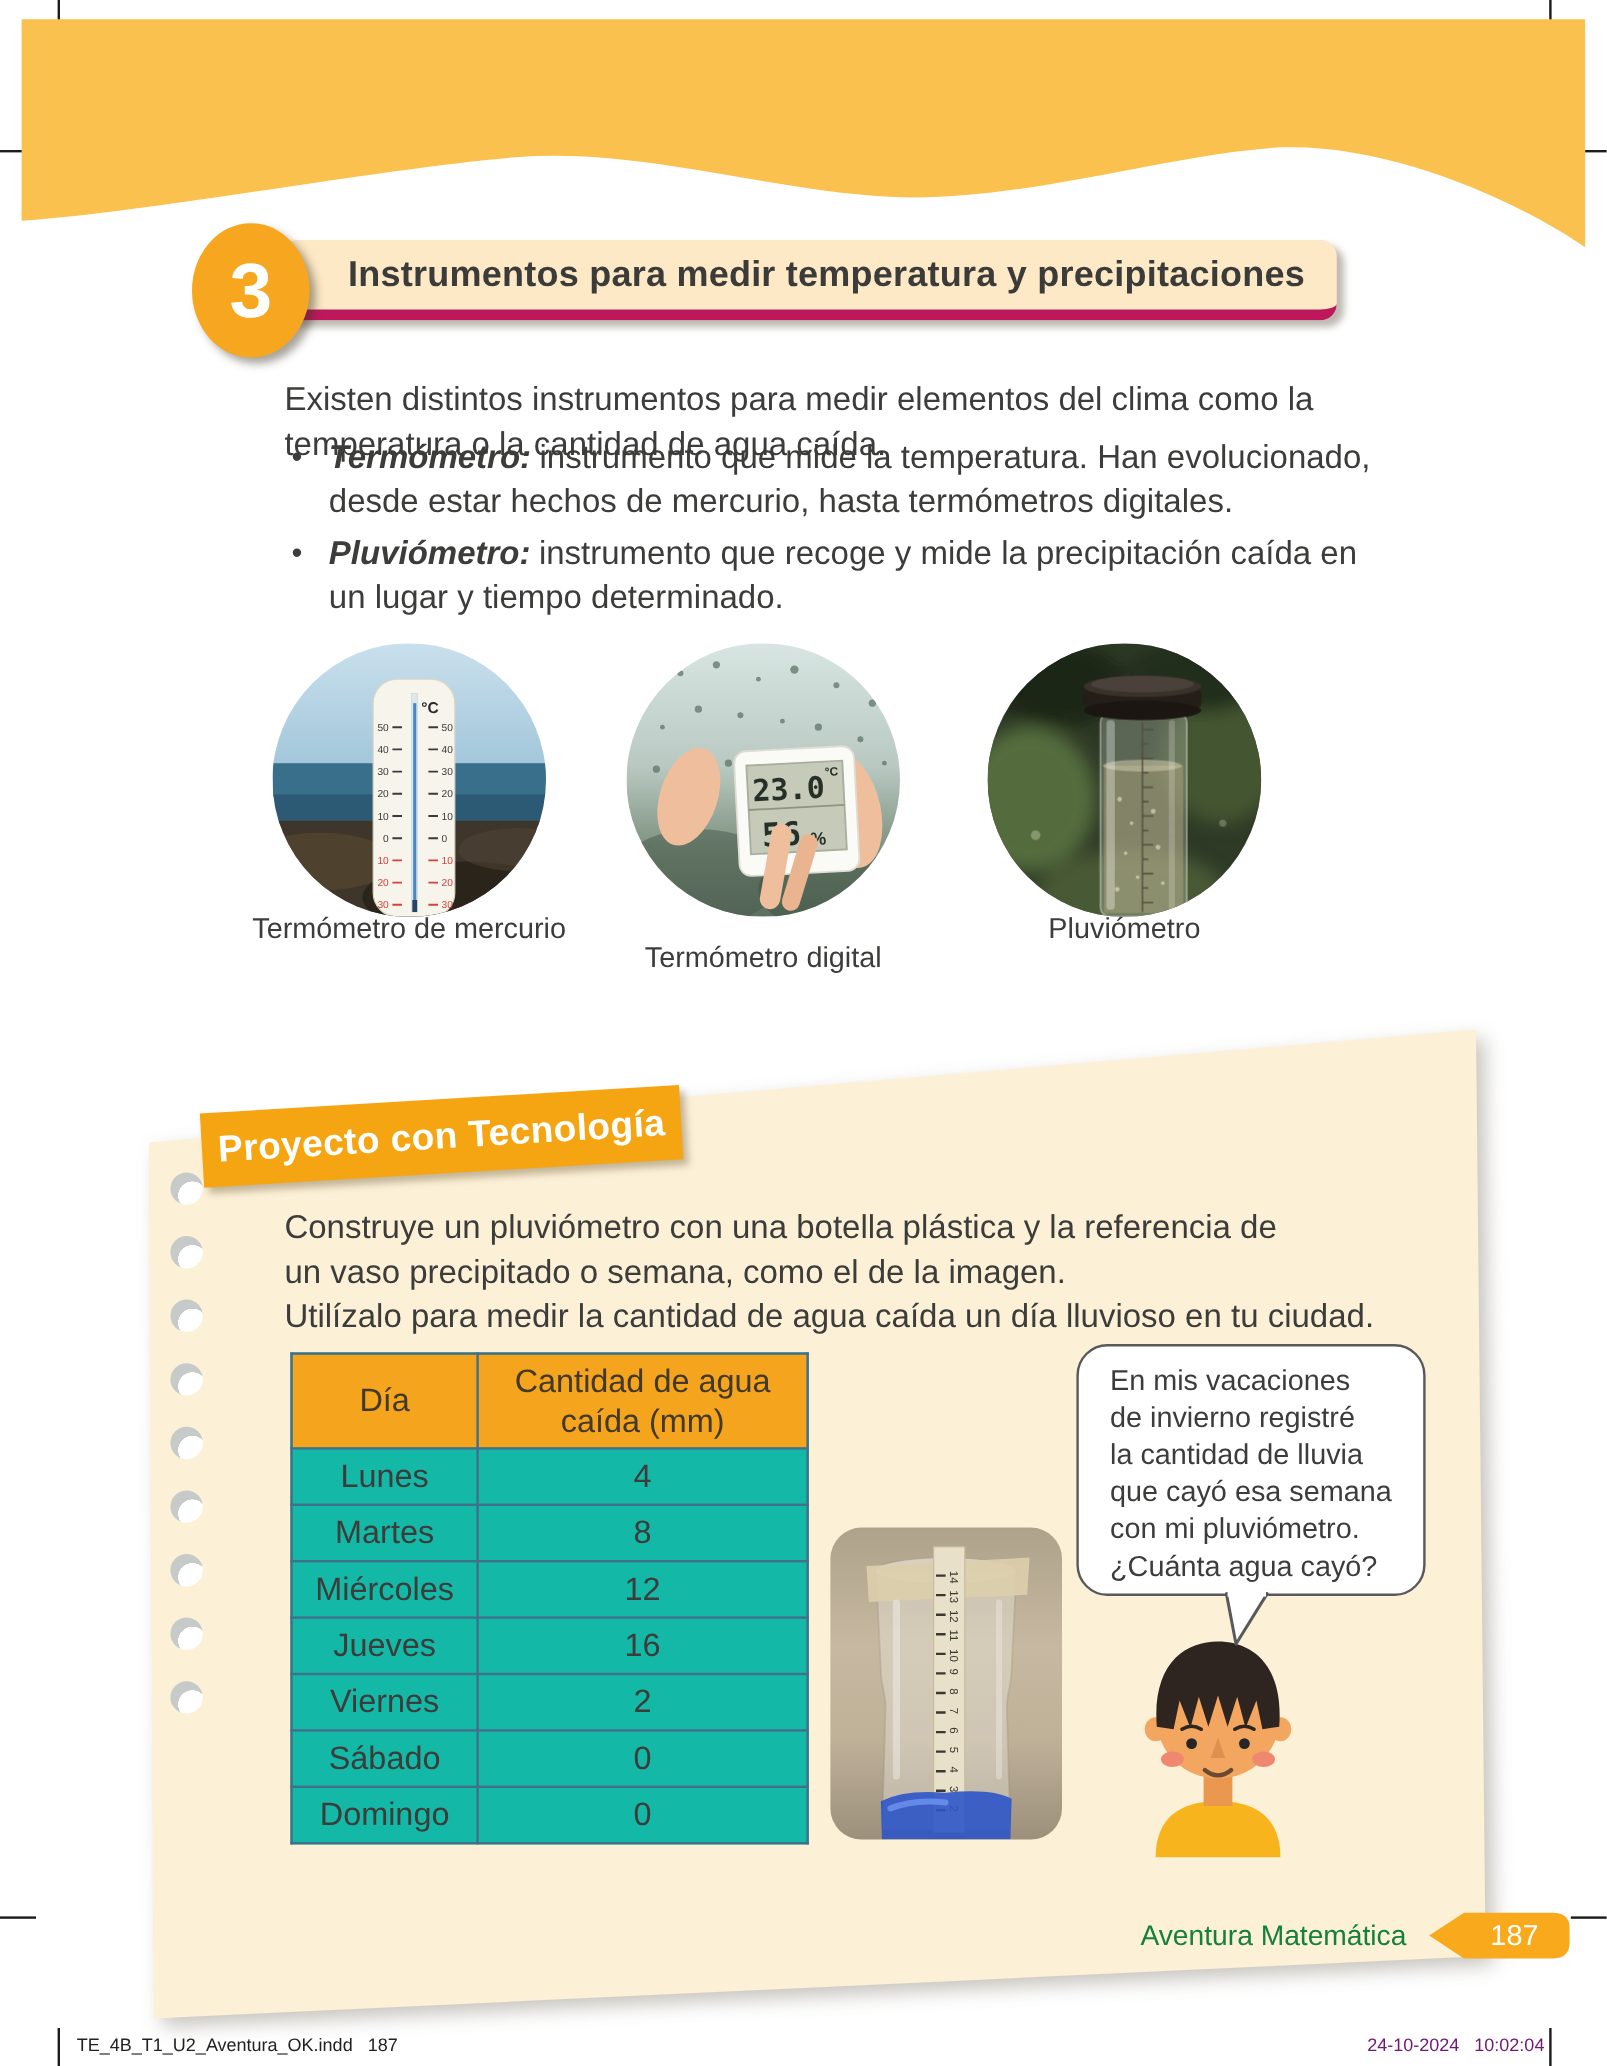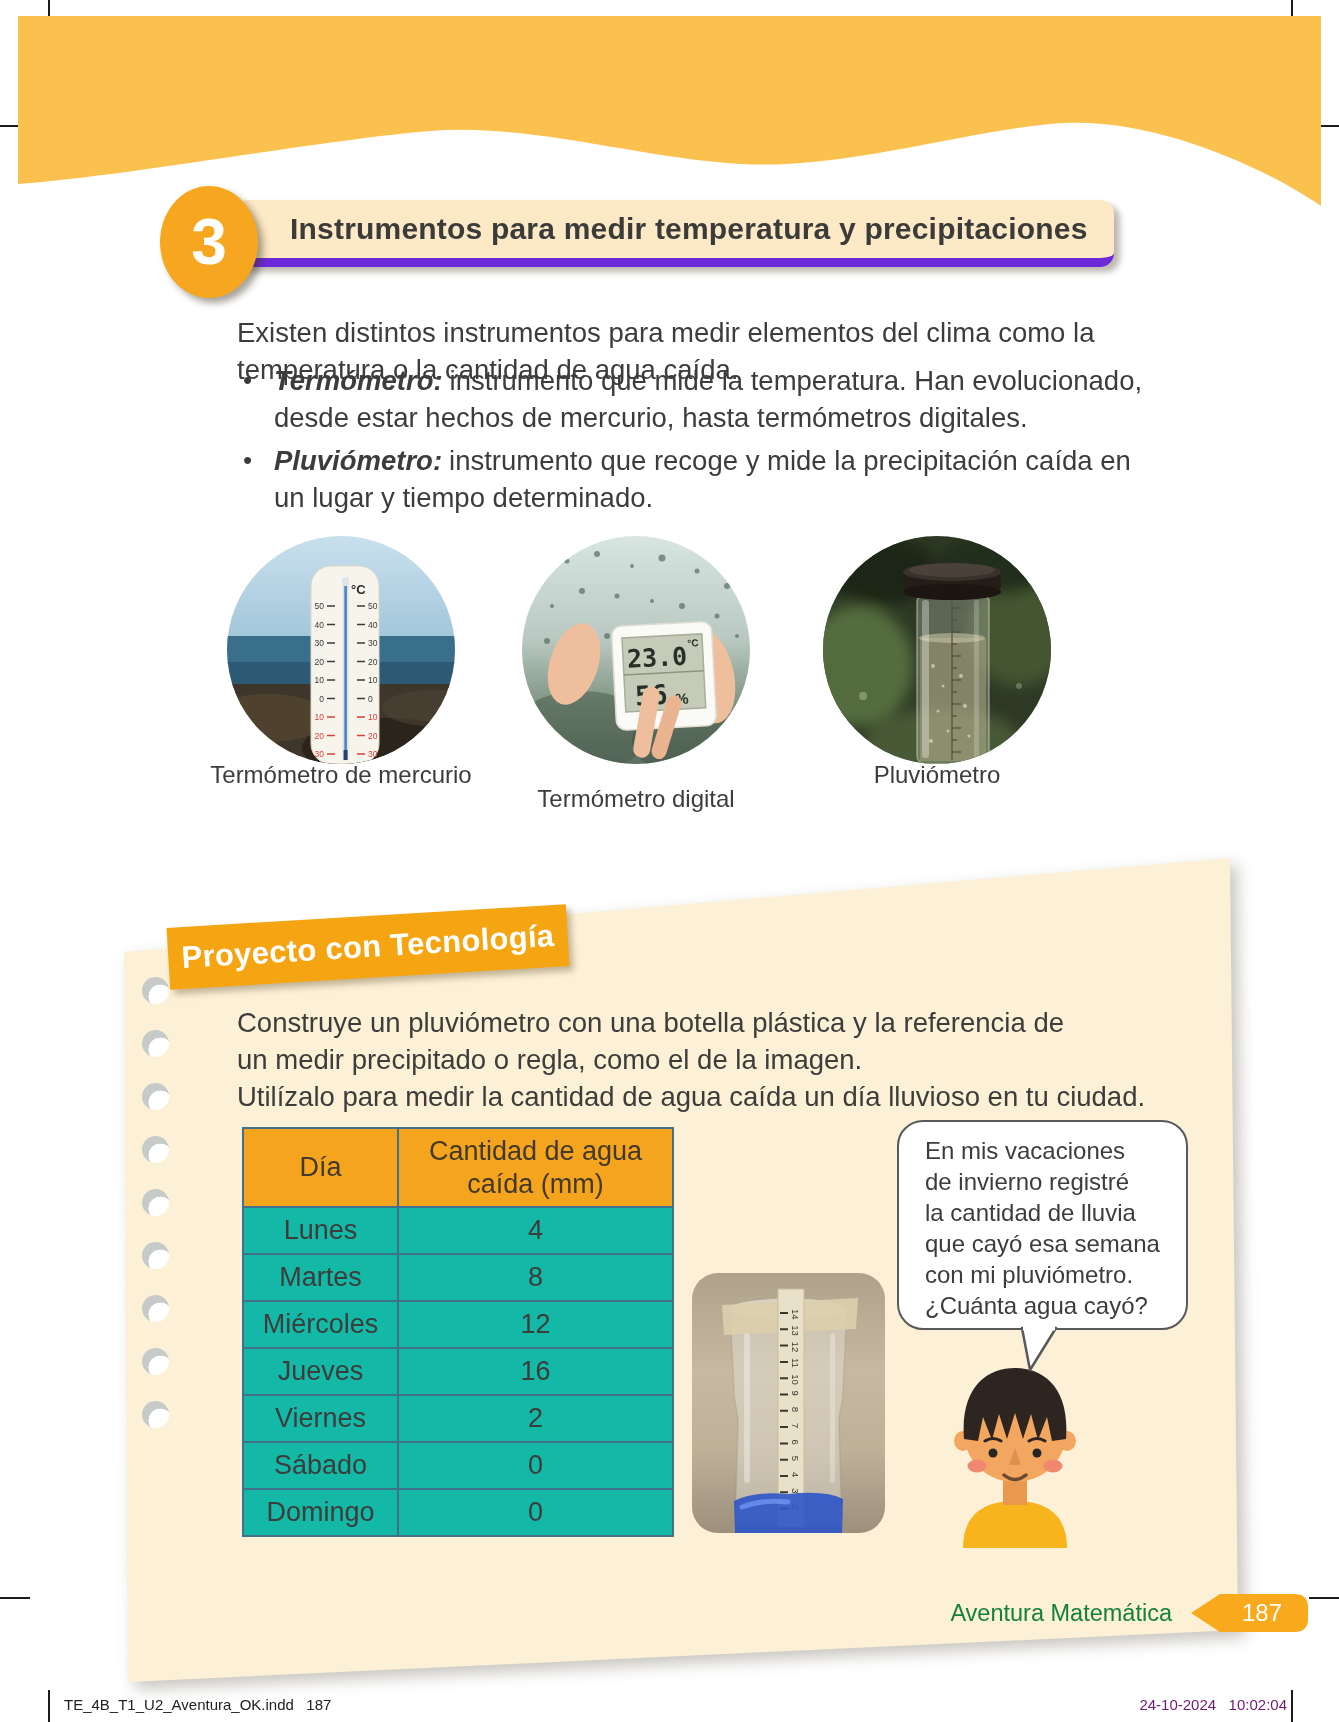--- a/index.html
+++ b/index.html
@@ -8,21 +8,21 @@
   
   .mark{position:absolute;background:#1c1c1c;}
   
   #wave{position:absolute;top:0;left:0;}
   
   .lesson-circle{position:absolute;left:160px;top:186px;width:98px;height:112px;border-radius:50%;
     background:#F6A71F;display:flex;align-items:center;justify-content:center;
     box-shadow:5px 5px 7px rgba(60,50,30,.45);z-index:3;}
   .lesson-circle span{color:#fff;font-size:64px;font-weight:bold;line-height:1;}
   .title-banner{position:absolute;left:234px;top:200px;width:880px;height:58px;background:#FDE9C6;
-    border-radius:14px;border-bottom:9px solid #6d28d9;box-shadow:6px 5px 6px rgba(90,80,60,.4);
+    border-radius:14px;border-bottom:9px solid #be185d;box-shadow:6px 5px 6px rgba(90,80,60,.4);
     display:flex;align-items:center;z-index:2;}
   .title-banner h1{margin:0 0 0 56px;font-size:30px;font-weight:bold;color:#3B3B3A;letter-spacing:.2px;}
   
   .intro{position:absolute;left:237px;top:286px;width:916px;font-size:27.5px;line-height:37px;}
   .bullets{position:absolute;left:237px;top:362px;width:916px;margin:0;padding:0;list-style:none;
     font-size:27.5px;line-height:37px;}
   .bullets li{position:relative;padding-left:37px;margin-bottom:6px;}
   .bullets li::before{content:"\2022";position:absolute;left:6px;top:0;font-size:26px;color:#3C3C3B;}
   .bullets b{padding-right:7px;font-style:italic;}
   
@@ -266,21 +266,21 @@
 <div class="hole" style="top:1295px;"></div>
 <div class="hole" style="top:1348px;"></div>
 <div class="hole" style="top:1401px;"></div>
 
 <div class="project-banner">
   <span>Proyecto con Tecnología</span>
 </div>
 
 <div class="project-text">
   <div>Construye un pluviómetro con una botella plástica y la referencia de</div>
-  <div>un medir precipitado o regla, como el de la imagen.</div>
+  <div>un vaso precipitado o semana, como el de la imagen.</div>
   <div>Utilízalo para medir la cantidad de agua caída un día lluvioso en tu ciudad.</div>
 </div>
 
 <table class="rain">
   <thead>
     <tr>
       <th class="col-day">Día</th>
       <th class="col-mm"><span class="wrapcap">Cantidad de agua caída (mm)</span></th>
     </tr>
   </thead>

